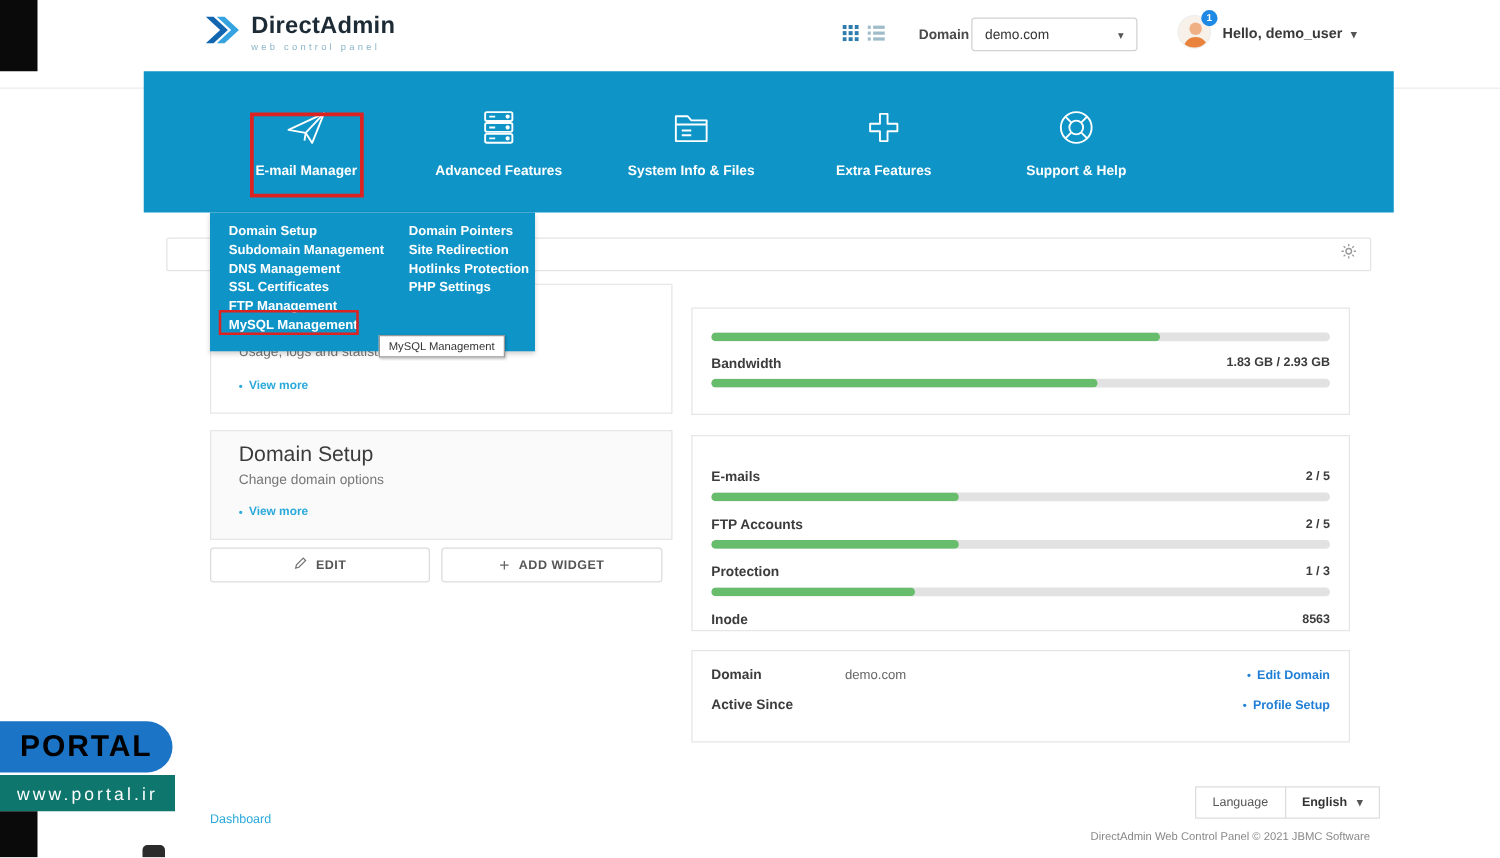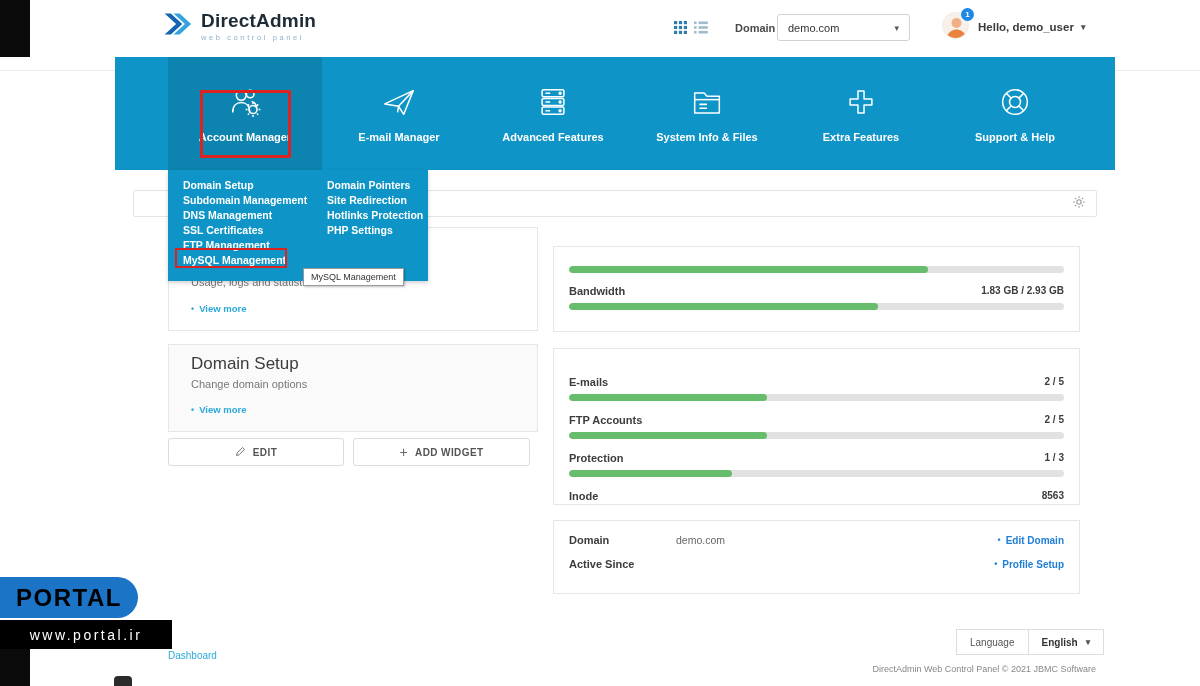--- a/index.html
+++ b/index.html
@@ -75,21 +75,21 @@
 
   .language { position:absolute; left:956px; top:629px; height:26px; display:flex; z-index:3; }
   .lang-cell { border:1px solid #ddd; background:#fff; display:flex; align-items:center; gap:8px; padding:0 13px; font-size:10px; color:#555; cursor:pointer; }
   .lang-cell + .lang-cell { margin-left:-1px; color:#333; font-weight:bold; }
 
   .dashboard-link { position:absolute; left:168px; top:650px; font-size:10px; color:#2ba9da; z-index:3; cursor:pointer; }
   .copyright { position:absolute; right:104px; top:664px; font-size:9px; color:#888; z-index:3; }
 
   
   .portal-badge { position:absolute; left:0; top:577px; width:138px; height:41px; background:#1b74c5; border-radius:0 21px 21px 0; z-index:60; display:flex; align-items:center; justify-content:center; color:#000000; font-size:24px; font-weight:bold; letter-spacing:1.5px; }
-  .portal-url { position:absolute; left:0; top:620px; width:172px; height:29px; background:#000000; z-index:60; display:flex; align-items:center; justify-content:center; color:#fff; font-size:14px; letter-spacing:2.5px; }
+  .portal-url { position:absolute; left:0; top:620px; width:140px; height:29px; background:#0f766e; z-index:60; display:flex; align-items:center; justify-content:center; color:#fff; font-size:14px; letter-spacing:2.5px; }
   .corner-tl { position:absolute; left:0; top:0; width:30px; height:57px; background:#0a0a0a; z-index:70; }
   .corner-bl { position:absolute; left:0; top:649px; width:30px; height:37px; background:#0a0a0a; z-index:70; }
   .scroll-nub { position:absolute; left:114px; top:676px; width:18px; height:10px; background:#2b2b2b; border-radius:4px 4px 0 0; z-index:5; cursor:pointer; }
 </style>
 </head>
 <body>
 
 <div class="screen">
 
   <div class="header">
@@ -151,33 +151,20 @@
       </div>
       <div class="badge">1</div>
     </div>
     <div class="greeting">
       <span>Hello, demo_user</span>
       <span class="caret">▾</span>
     </div>
   </div>
 
   <div class="band">
-    <div class="nav-item active">
-      <span class="nav-icon">
-        <svg width="36" height="36" viewBox="0 0 38 38" fill="none" stroke="#fff" stroke-width="1.6">
-          <circle cx="15" cy="12" r="5.2"></circle>
-          <path d="M6 30 c0-7.5 4.5-10.5 9-10.5 s9 3 9 10.5"></path>
-          <circle cx="24.5" cy="10.5" r="4"></circle>
-          <path d="M26 18.5 c3.2 .8 5 3.2 5.4 7"></path>
-          <circle cx="27.5" cy="27" r="4.2"></circle>
-          <path d="M27.5 21.2 v-2 M27.5 32.8 v2 M21.7 27 h-2 M33.3 27 h2 M23.4 22.9 l-1.4 -1.4 M31.6 31.1 l1.4 1.4 M31.6 22.9 l1.4 -1.4 M23.4 31.1 l-1.4 1.4"></path>
-        </svg>
-      </span>
-      <span class="nav-label">Account Manager</span>
-    </div>
     <div class="nav-item">
       <span class="nav-icon">
         <svg width="36" height="36" viewBox="0 0 38 38" fill="none" stroke="#fff" stroke-width="1.6" stroke-linejoin="round">
           <path d="M4 21 L34 7 L24 32 L18.5 23.5 Z"></path>
           <path d="M34 7 L18.5 23.5 L17.5 30"></path>
         </svg>
       </span>
       <span class="nav-label">E-mail Manager</span>
     </div>
     <div class="nav-item">

